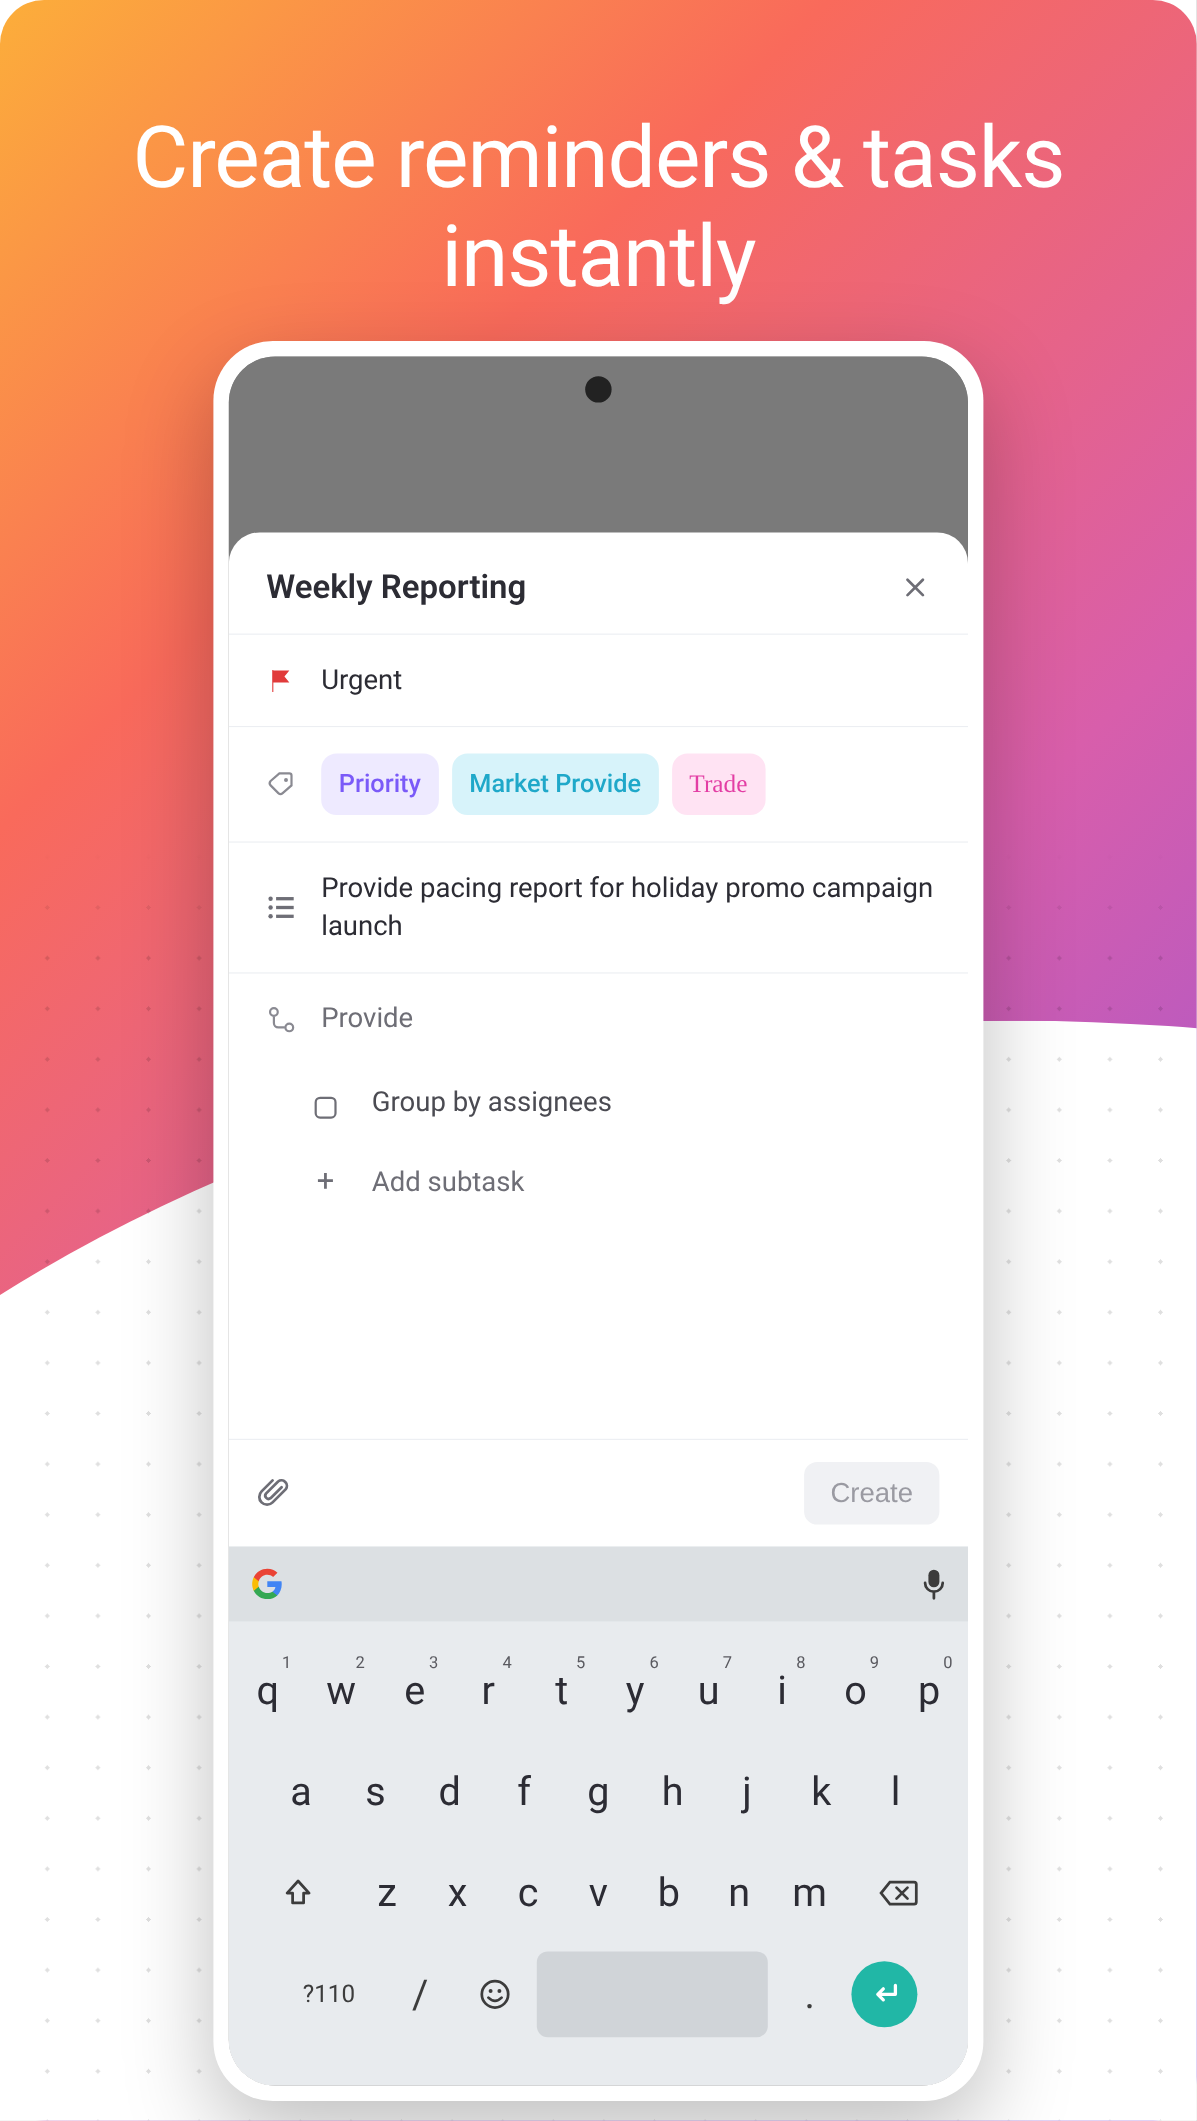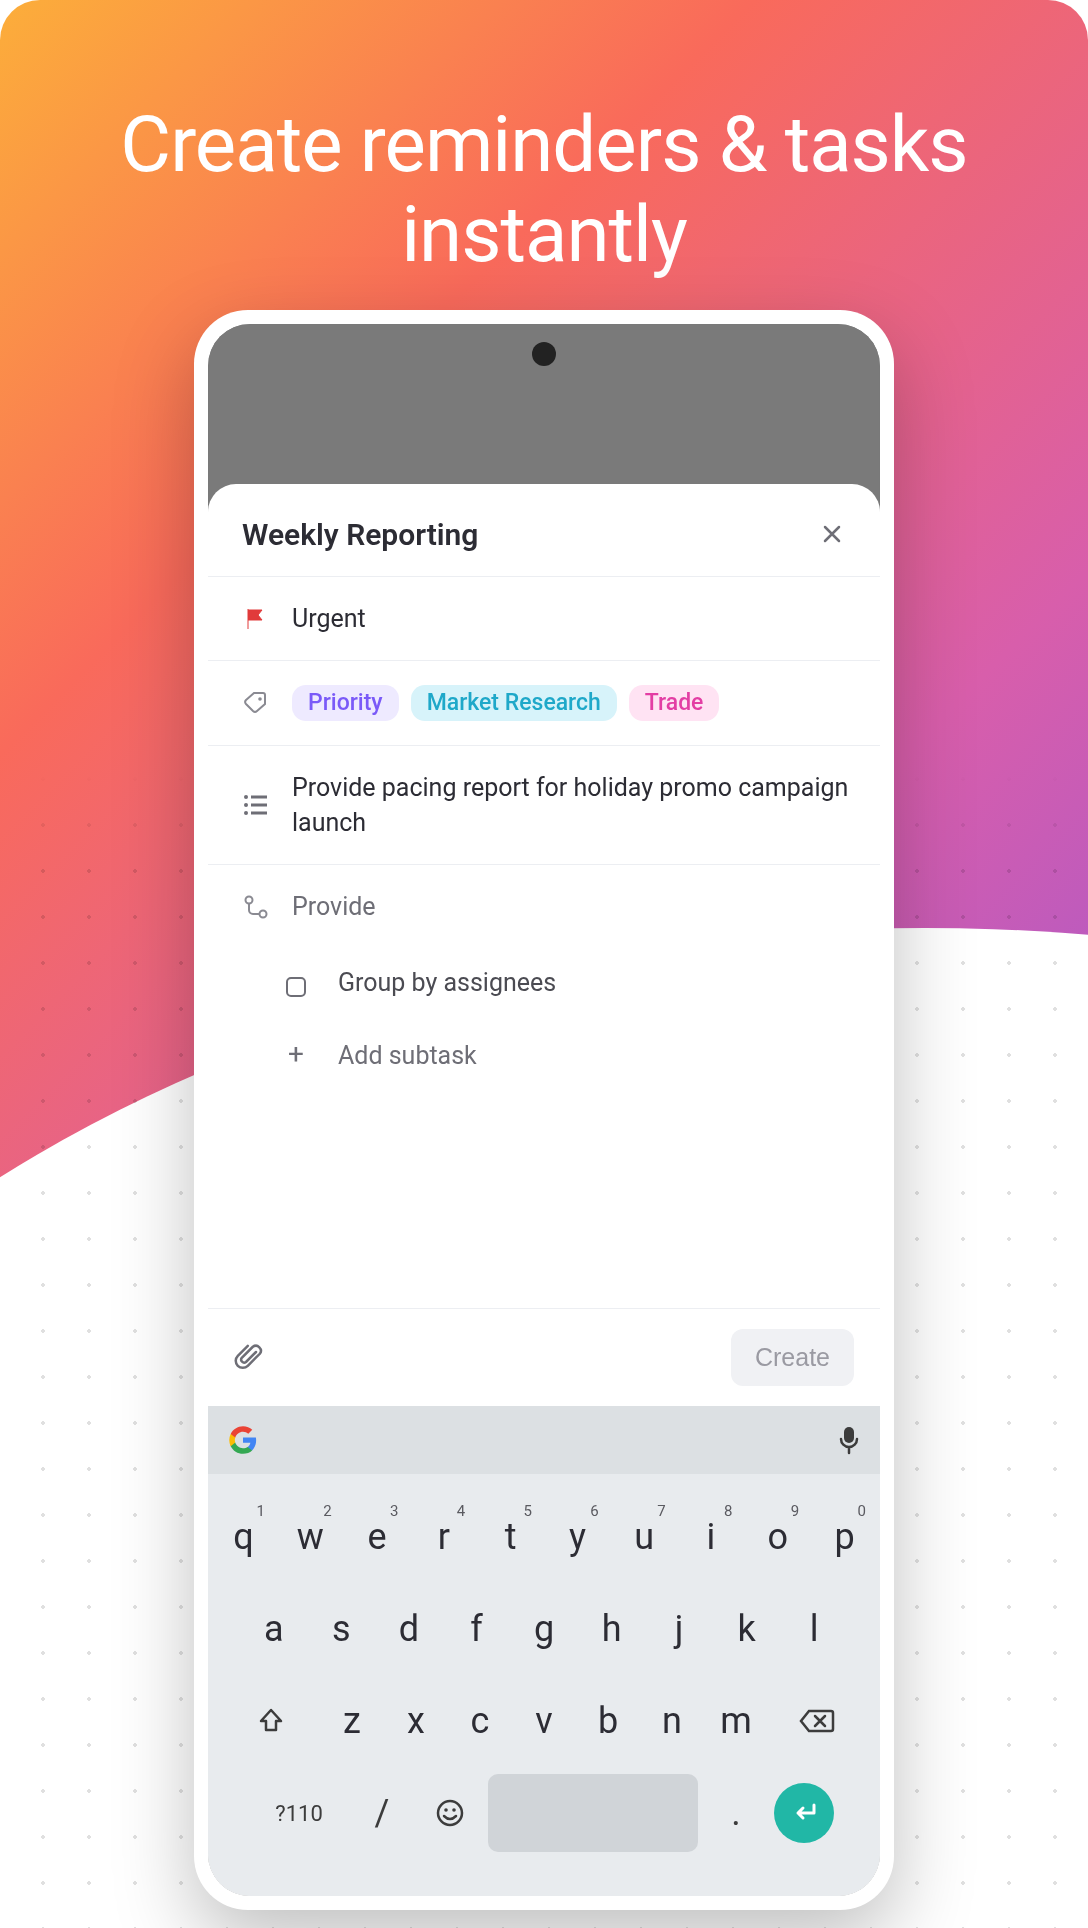--- a/index.html
+++ b/index.html
@@ -106,21 +106,21 @@
   .row.first { border-top: 1px solid #eceef2; }
   .row-icon {
     width: 28px; height: 28px;
     display: flex; align-items: center; justify-content: center;
     color: #6e6e76;
     flex-shrink: 0;
   }
   .row-content { flex: 1; color: #2c2c34; font-size: 25px; line-height: 1.4; }
   .tags-wrap { display: flex; gap: 12px; flex-wrap: wrap; }
   .tag {
-    padding: 2px 16px;
+    padding: 12px 16px;
     border-radius: 14px;
     font-size: 23px;
     font-weight: 500;
   }
   .subtask-row {
     display: flex;
     align-items: flex-end;
     gap: 32px;
     padding: 20px 28px 20px 78px;
     font-size: 25px;
@@ -238,22 +238,22 @@
 
       <div class="row">
         <div class="row-icon">
           <svg width="26" height="26" viewBox="0 0 26 26">
               <path d="M3 10 l8 -7 h9 a2 2 0 0 1 2 2 v9 l-8 7 a3 3 0 0 1 -4 0 l-7 -7 a3 3 0 0 1 0 -4 z" fill="none" stroke="#8a8a92" stroke-width="2"></path>
               <circle cx="17" cy="9" r="1.8" fill="#8a8a92"></circle>
             </svg>
         </div>
         <div class="row-content tags-wrap" id="tags-container">
             <span class="tag" style="background: rgb(238, 234, 255); color: rgb(122, 90, 248);">Priority</span>
-            <span class="tag" style="background: rgb(215, 243, 250); color: rgb(31, 168, 201);">Market Research</span>
-            <span class="tag" style="background: rgb(255, 227, 243); color: rgb(227, 62, 164);">Trade</span>
+            <span class="tag" style="background: rgb(215, 243, 250); color: rgb(31, 168, 201);">Market Provide</span>
+            <span class="tag" style="background: rgb(255, 227, 243); color: rgb(227, 62, 164); font-family: Liberation Serif, serif;">Trade</span>
           </div>
       </div>
 
       <div class="row">
         <div class="row-icon">
           <svg width="26" height="22" viewBox="0 0 26 22">
               <circle cx="3" cy="3" r="2" fill="#6e6e76"></circle>
               <rect x="8" y="1.5" width="16" height="3" fill="#6e6e76"></rect>
               <circle cx="3" cy="11" r="2" fill="#6e6e76"></circle>
               <rect x="8" y="9.5" width="16" height="3" fill="#6e6e76"></rect>

